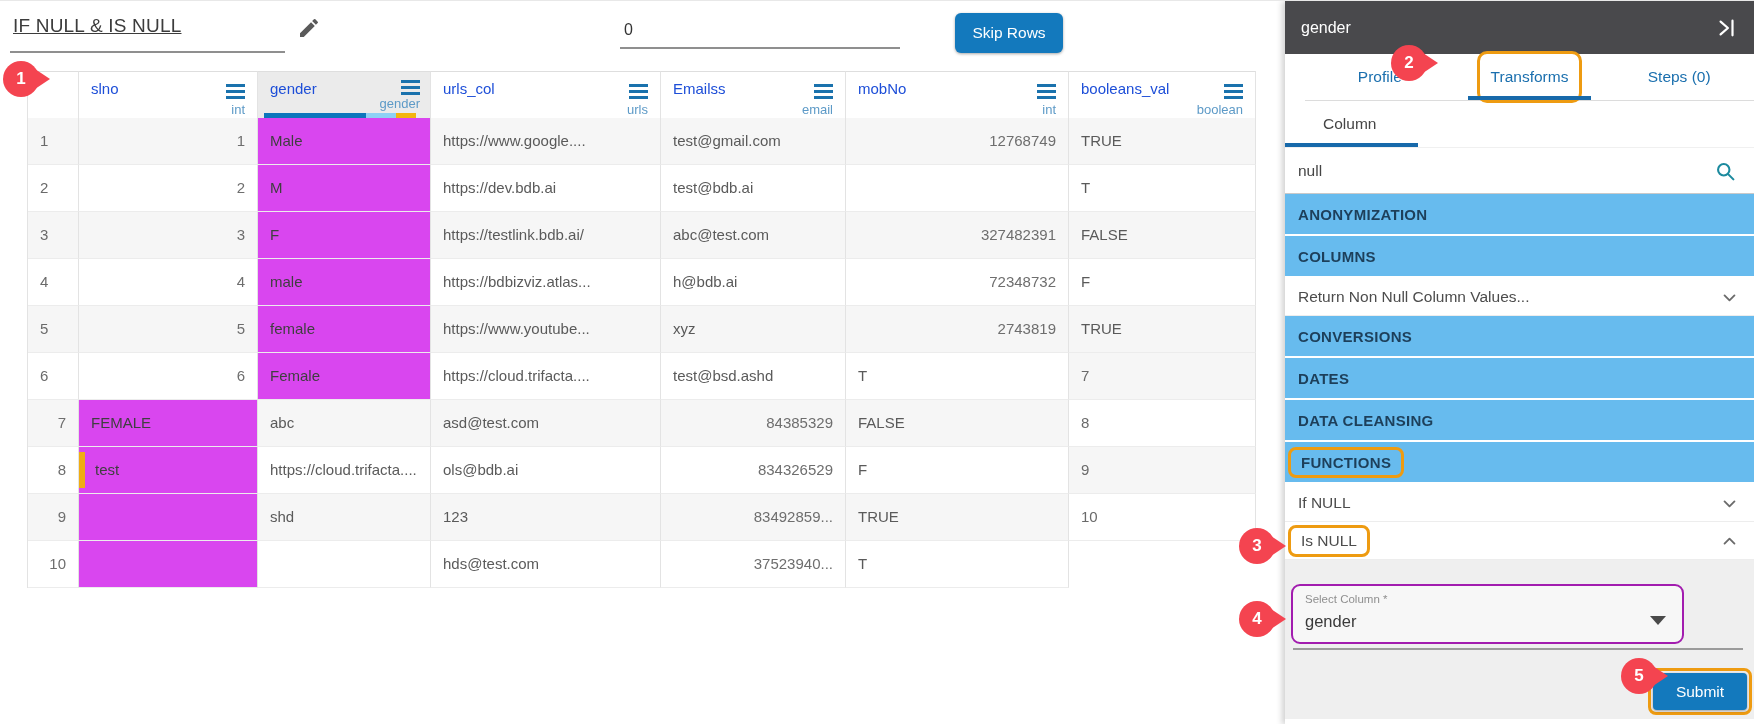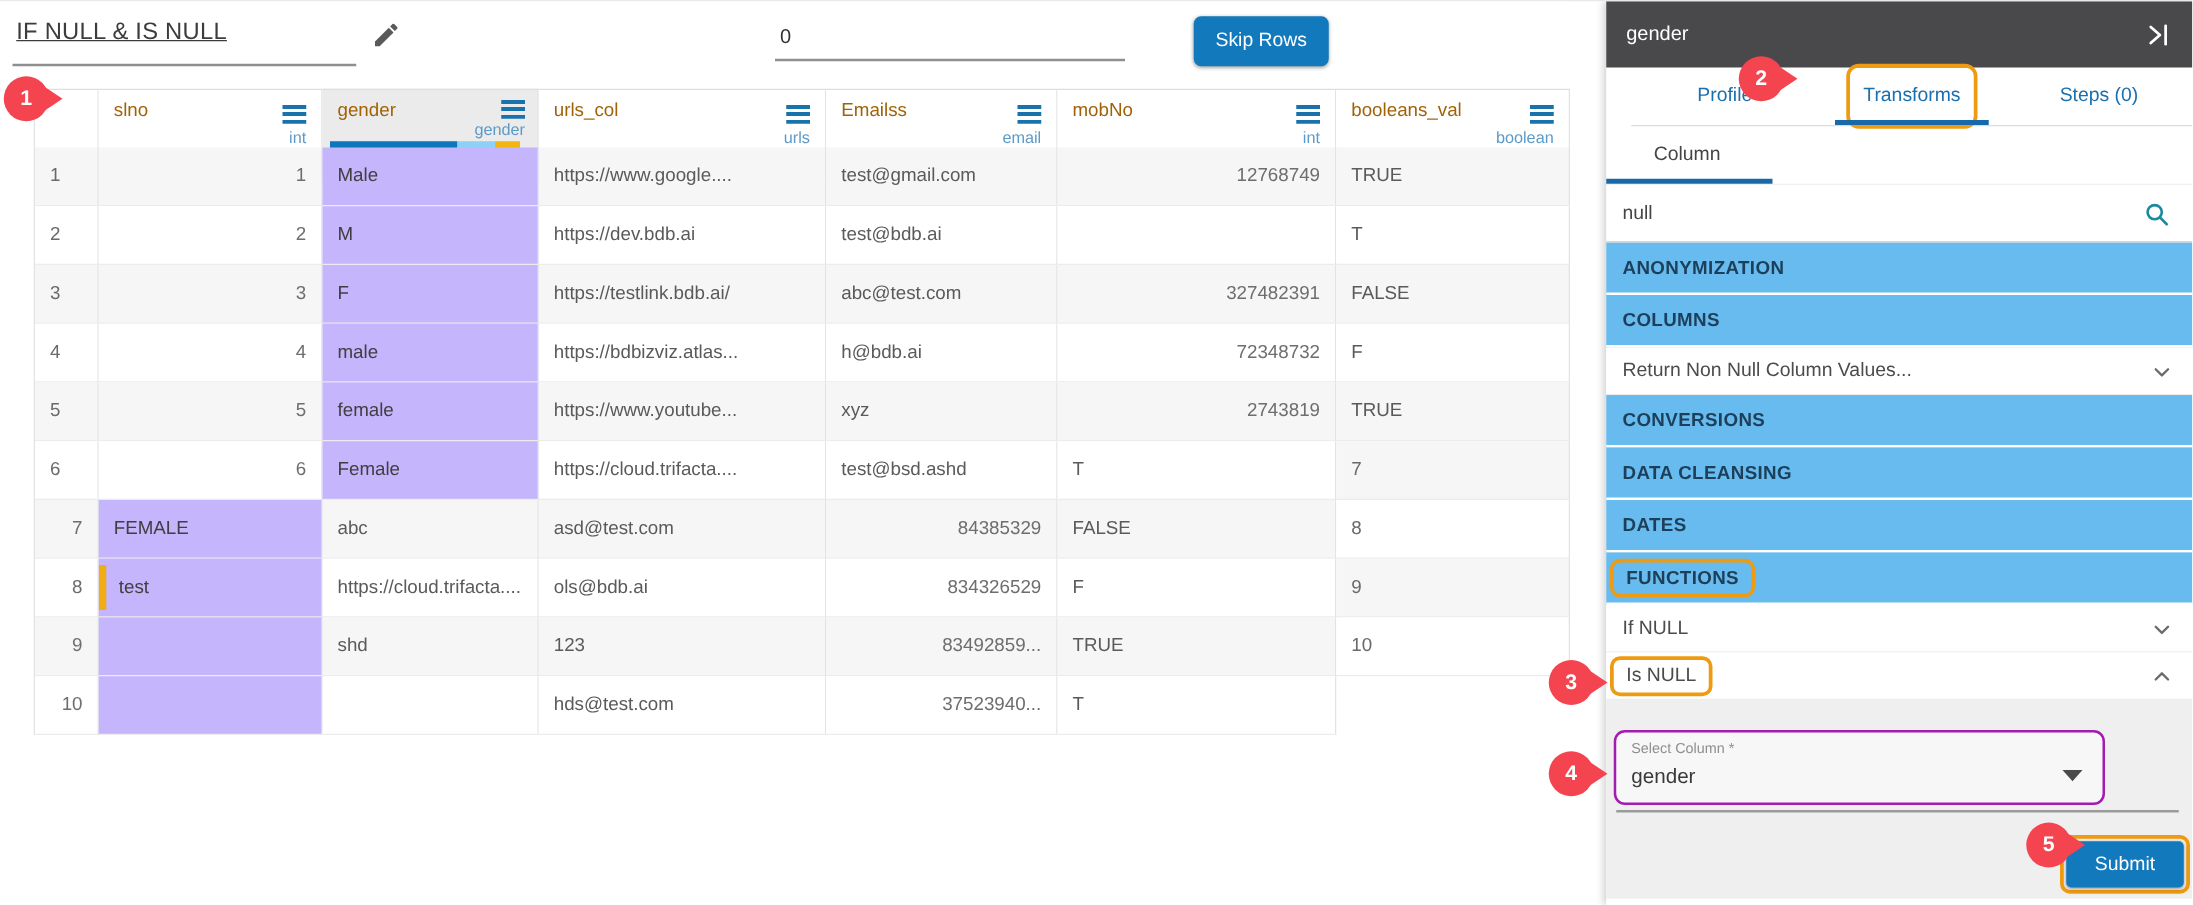--- a/index.html
+++ b/index.html
@@ -19,36 +19,36 @@
          font-family:"Liberation Sans", sans-serif; cursor:pointer; box-shadow:0 1px 3px rgba(0,0,0,.35); }
   .tb-skip-btn { position:absolute; left:955px; top:12px; width:108px; height:40px; }
 
   
   .grid { position:absolute; left:27px; top:70px; display:grid;
           grid-template-columns:51px 179px 173px 230px 185px 223px 187px;
           grid-auto-rows:47px; border-left:1px solid #e3e3e3; }
   .hcell { position:relative; height:73px; background:#fff; border-right:1px solid #e3e3e3;
            border-top:1px solid #dedede; border-bottom:1px solid #d6d6d6; padding:8px 12px 0 12px; }
   .hcell.sel { background:#ebebeb; }
-  .hname { font-size:15px; color:#a16207; }
+  .hname { font-size:15px; color:#1d4ed8; }
   .burger { position:absolute; top:12px; right:12px; width:19px; height:15px; cursor:pointer;
             background:repeating-linear-gradient(to bottom, #1a72ad 0 3px, rgba(0,0,0,0) 3px 6px); }
   .htype { position:absolute; top:30px; right:12px; font-size:13px; color:#5d9ac7; }
   .hcell.sel .burger { top:8px; right:10px; }
   .hcell.sel .htype { top:24px; right:10px; }
   .hbar { position:absolute; left:6px; right:14px; top:41px; height:7px; display:flex; }
   .hbar span { height:100%; }
   .hcats { position:absolute; left:0; right:0; top:51px; text-align:center; font-size:13.5px; color:#555; }
   .cell { position:relative; height:47px; line-height:46px; padding:0 12px; font-size:15px; color:#5a5a5a;
           border-right:1px solid #e3e3e3; border-bottom:1px solid #ececec; background:#fff;
           white-space:nowrap; overflow:hidden; }
   .cell.stripe { background:#f6f6f6; }
   .cell.right { text-align:right; color:#6e6e6e; }
   .cell.idx { color:#6a6a6a; }
-  .cell.gendercol { background:#c4b5fd; color:#3f3f3f; }
+  .cell.gendercol { background:#d946ef; color:#3f3f3f; }
   .cell.marker { padding-left:16px; }
   .cell.marker::before { content:""; position:absolute; left:0; top:5px; bottom:5px; width:6px; background:#f0ad12; }
 
   
   .panel { position:absolute; left:1285px; top:0; width:469px; height:724px; background:#fff;
            box-shadow:-3px 0 6px rgba(0,0,0,.18); }
   .phead { height:53px; background:#49494c; display:flex; align-items:center; justify-content:space-between;
            padding:0 16px; }
   .phead-title { color:#fff; font-size:16px; }
   .collapse { width:22px; height:22px; cursor:pointer; }
@@ -231,24 +231,24 @@
         <div class="pitem">
           <span>Return Non Null Column Values...</span>
           <span class="chev"><svg viewBox="0 0 24 24" width="17" height="17" fill="none" stroke="#6b6b6b" stroke-width="2.6" stroke-linecap="round" stroke-linejoin="round">
               <polyline points="5,9 12,16 19,9"></polyline>
             </svg></span>
         </div>
         <div class="cat">
           <span>CONVERSIONS</span>
         </div>
         <div class="cat">
+          <span>DATES</span>
+        </div>
+        <div class="cat">
           <span>DATA CLEANSING</span>
-        </div>
-        <div class="cat">
-          <span>DATES</span>
         </div>
         <div class="cat">
           <span class="hl">FUNCTIONS</span>
         </div>
         <div class="pitem">
           <span>If NULL</span>
           <span class="chev"><svg viewBox="0 0 24 24" width="17" height="17" fill="none" stroke="#6b6b6b" stroke-width="2.6" stroke-linecap="round" stroke-linejoin="round">
               <polyline points="5,9 12,16 19,9"></polyline>
             </svg></span>
         </div>

